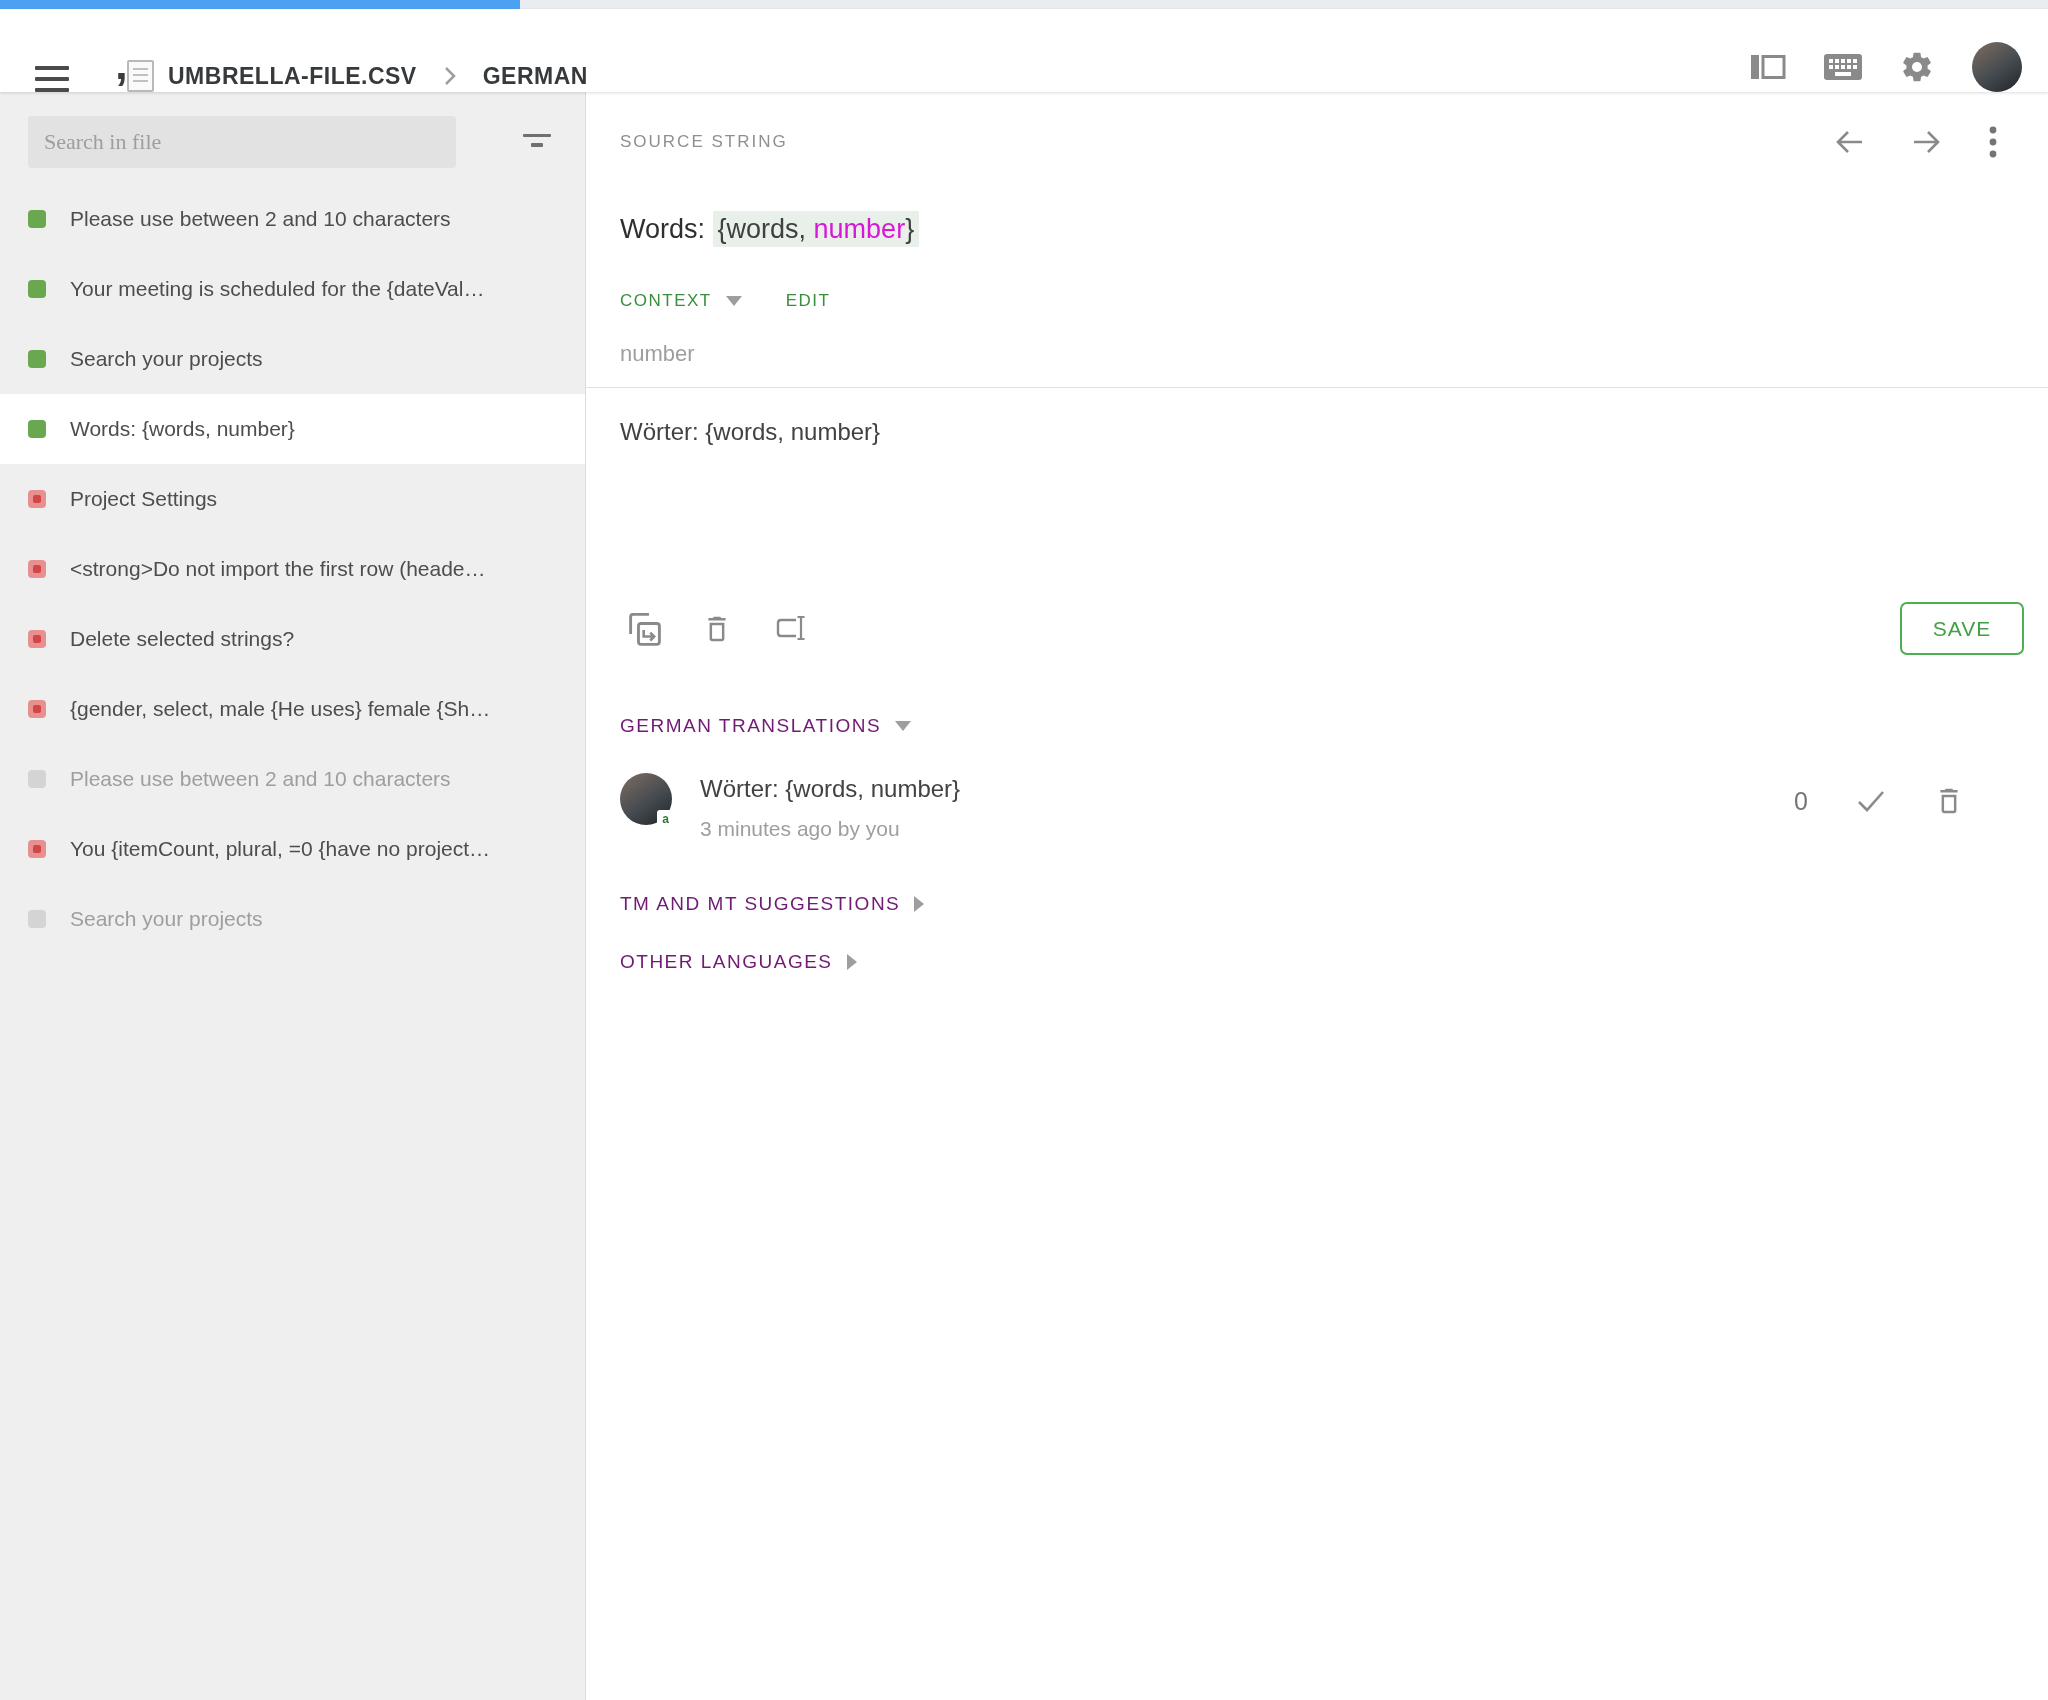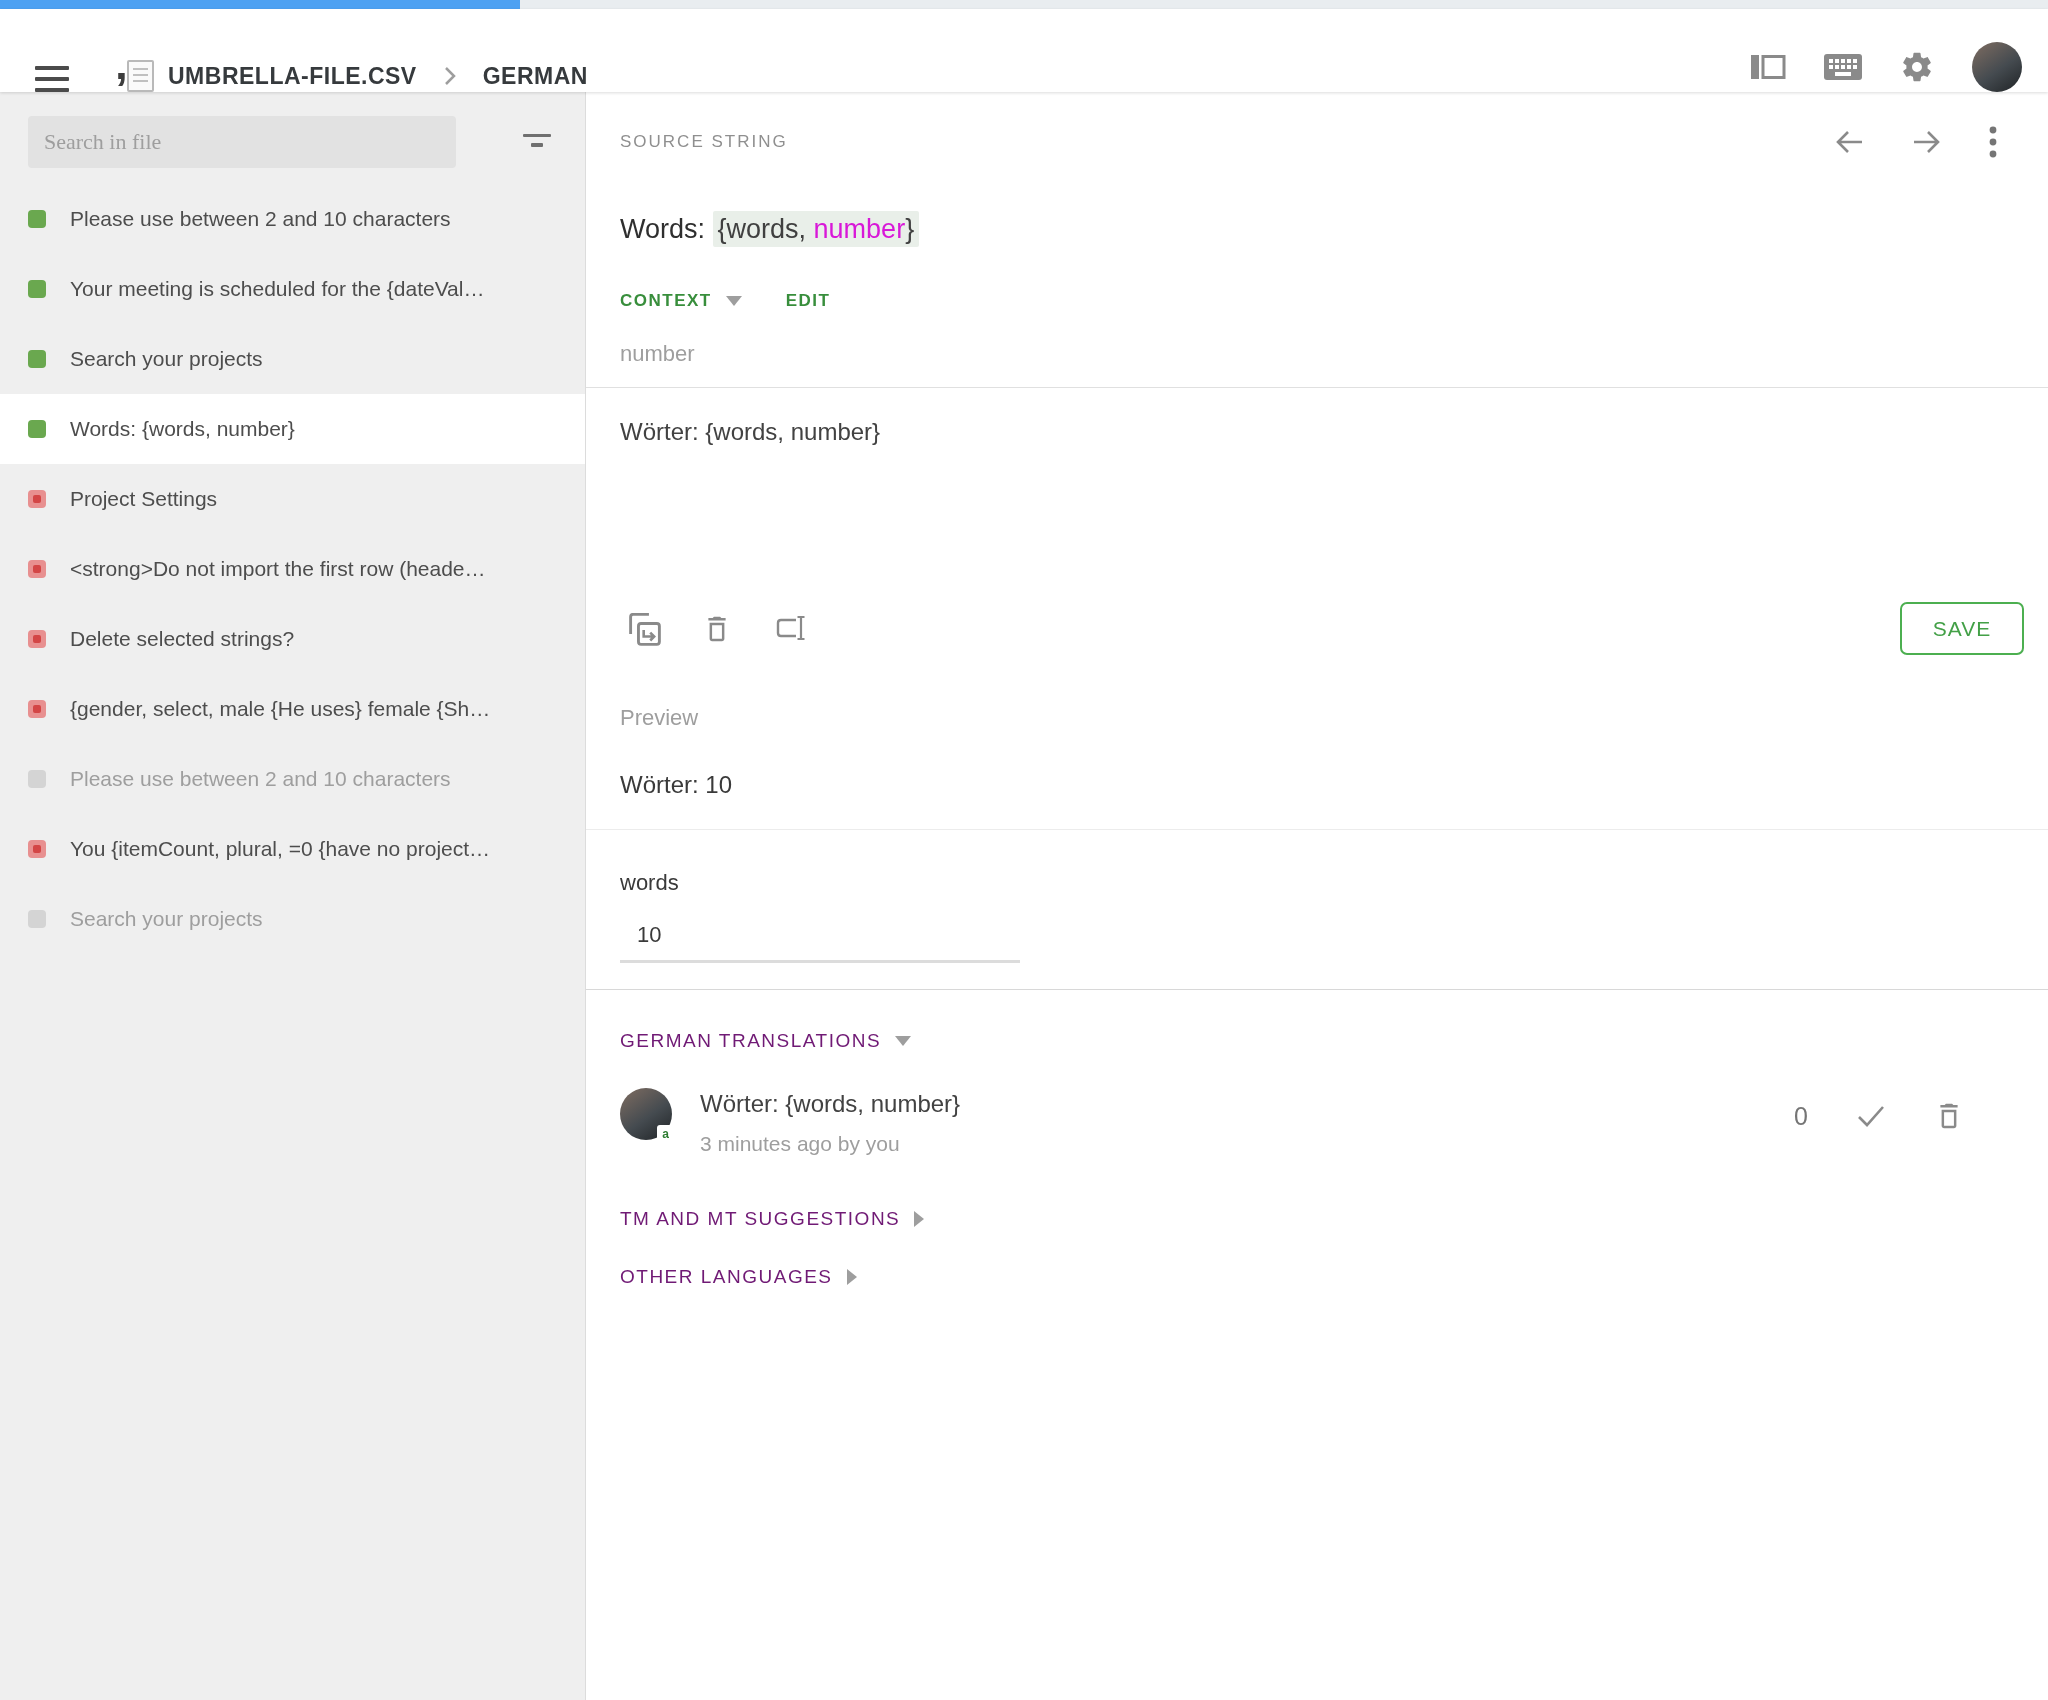--- a/index.html
+++ b/index.html
@@ -75,21 +75,21 @@
   .nav-icons { margin-left:auto; display:flex; align-items:center; gap:44px; }
   .nav-icons span { cursor:pointer; display:flex; }
 
   .source-line { margin-top:54px; font-size:27px; color:#2f2f2f; }
   .ph-hl { background:#e9efe9; padding:3px 5px; border-radius:2px; }
   .ph-green { color:#404040; }
   .ph-magenta { color:#d818d8; }
 
   .context-row { margin-top:46px; display:flex; align-items:center; font-size:17px;
                  letter-spacing:1.5px; color:#388e3c; }
-  .context-row .lbl { cursor:pointer;font-weight:bold; }
+  .context-row .lbl { cursor:pointer; }
   .tri-down { width:0; height:0; border-left:8px solid transparent; border-right:8px solid transparent;
               border-top:10px solid #9e9e9e; margin-left:14px; }
   .tri-right { width:0; height:0; border-top:8px solid transparent; border-bottom:8px solid transparent;
                border-left:10px solid #9e9e9e; margin-left:14px; }
   .edit-lbl { margin-left:44px; cursor:pointer; }
   .context-value { margin-top:30px; font-size:22px; color:#9e9e9e; }
 
   .sec-editor { height:287px; position:relative; padding-top:30px; }
   .translation-editor { font-size:24px; color:#424242; outline:none; min-height:120px; }
   .editor-toolbar { position:absolute; left:42px; bottom:28px; display:flex; gap:40px; }
@@ -299,27 +299,20 @@
           <span>
             <svg width="36" height="30" viewBox="0 0 36 30">
                 <path d="M24 7 H9 Q6 7 6 10 V20 Q6 23 9 23 H24" fill="none" stroke="#8a8a8a" stroke-width="2.4"></path>
                 <path d="M29 4 V26 M25.5 4 H32.5 M25.5 26 H32.5" fill="none" stroke="#8a8a8a" stroke-width="2.2"></path>
               </svg>
           </span>
         </div>
         <button class="save-btn">SAVE</button>
       </section>
 
-      <section class="sec-preview">
-        <div class="preview-label">Preview</div>
-        <div class="preview-text">Wörter: 10</div>
-        <div class="preview-divider"></div>
-        <div class="param-label">words</div>
-        <input class="param-input" value="10" style="">
-      </section>
 
       <section class="sec-translations">
         <div class="green-head">
           <span>GERMAN TRANSLATIONS</span>
           <span class="tri-down"></span>
         </div>
 
         <div class="trans-row">
           <span class="trans-avatar">
             <span class="badge">a</span>

